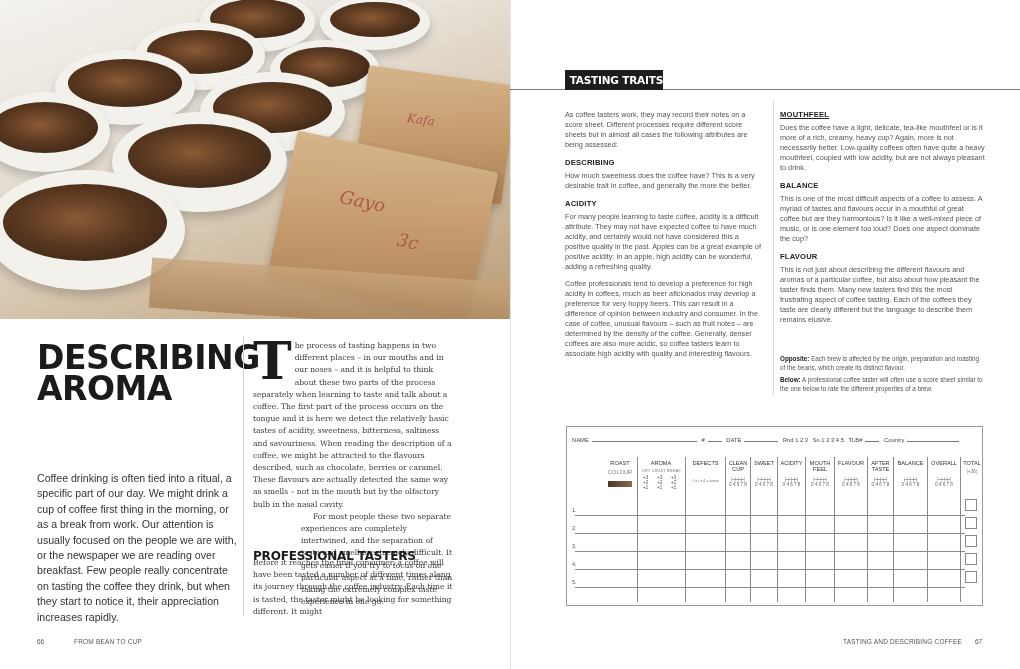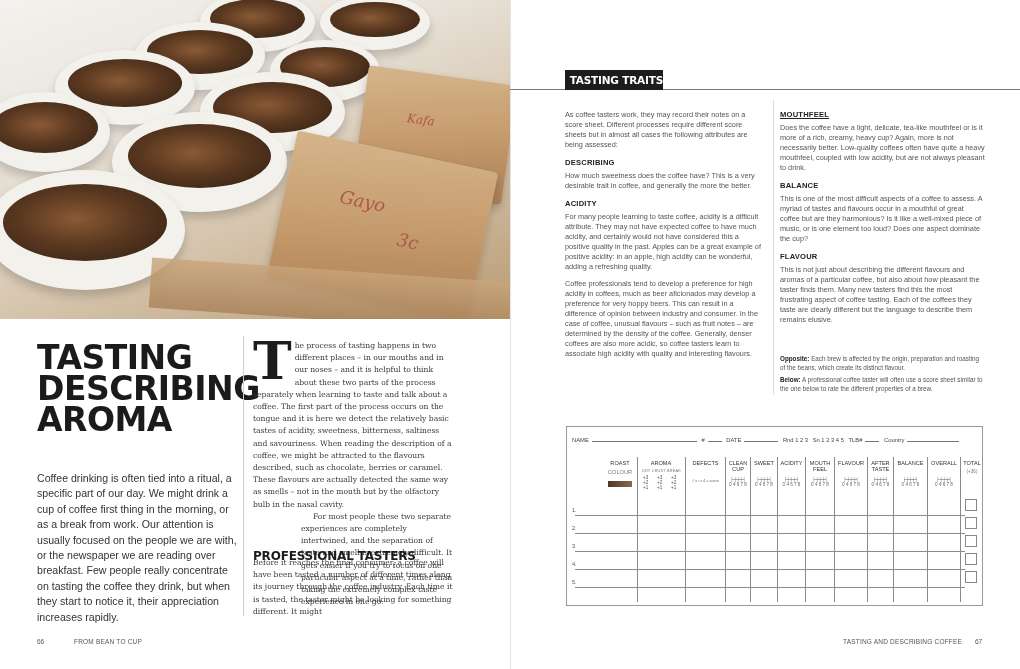--- a/index.html
+++ b/index.html
@@ -109,21 +109,20 @@
     <span class="bag-label" style="left:45px;top:40px;font-size:12px;">Kafa</span>
   </div>
   <div class="bag" style="left:280px;top:150px;width:205px;height:150px;transform:rotate(12deg);">
     <span class="bag-label" style="left:55px;top:45px;">Gayo</span>
     <span class="bag-label" style="left:120px;top:75px;">3c</span>
   </div>
   <div class="tray" style="left:150px;top:270px;width:360px;height:50px;transform:rotate(4deg);opacity:0.8;"></div>
 </div>
 
 <h1 class="main-title">
-  <span>TASTING</span>
   <span>DESCRIBING</span>
   <span>AROMA</span>
 </h1>
 
 <p class="intro">Coffee drinking is often tied into a ritual, a specific part of our day. We might drink a cup of coffee first thing in the morning, or as a break from work. Our attention is usually focused on the people we are with, or the newspaper we are reading over breakfast. Few people really concentrate on tasting the coffee they drink, but when they start to notice it, their appreciation increases rapidly.</p>
 
 <div class="col-divider-left"></div>
 
 <div class="body-serif">
   <p><span class="dropcap">T</span><span>he process of tasting happens in two different places – in our mouths and in our noses – and it is helpful to think about these two parts of the process separately when learning to taste and talk about a coffee. The first part of the process occurs on the tongue and it is here we detect the relatively basic tastes of acidity, sweetness, bitterness, saltiness and savouriness. When reading the description of a coffee, we might be attracted to the flavours described, such as chocolate, berries or caramel. These flavours are actually detected the same way as smells – not in the mouth but by the olfactory bulb in the nasal cavity.</span></p>

